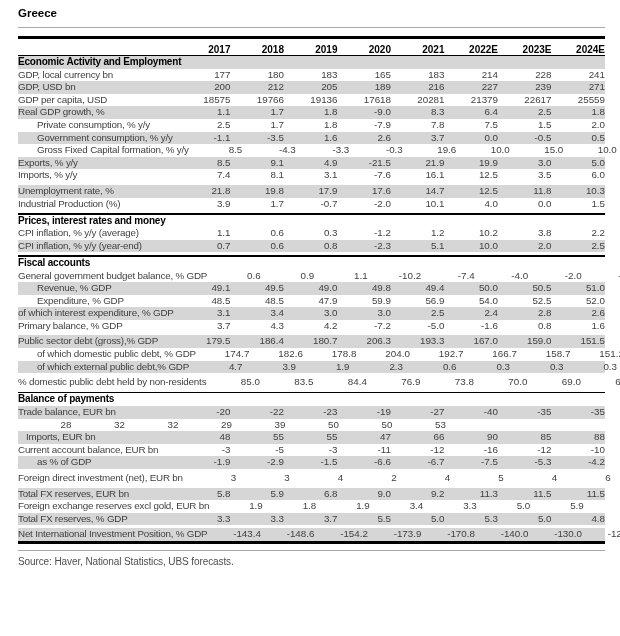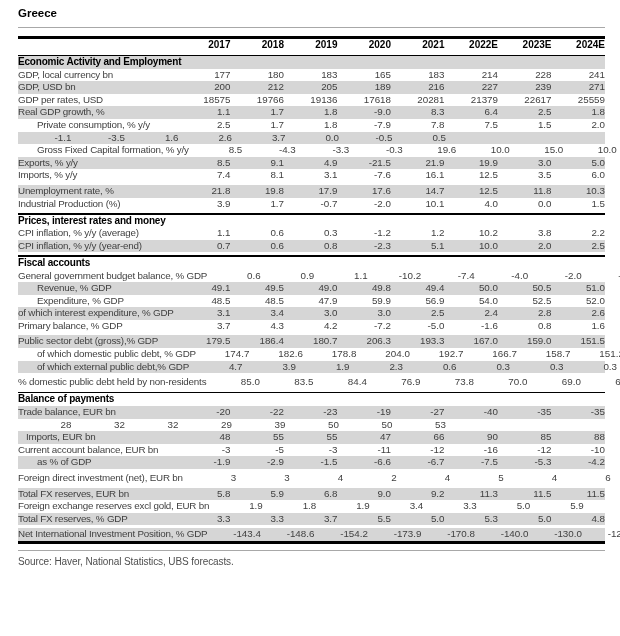--- a/index.html
+++ b/index.html
@@ -2,21 +2,21 @@
 <html><head>
 <meta charset="utf-8">
 <style>
   html,body{margin:0;padding:0;background:#ffffff;}
   .page{position:relative;width:620px;height:636px;background:#fff;overflow:hidden;
         font-family:"Liberation Sans","DejaVu Sans",sans-serif;color:#3f3f3f;}
   .content{position:absolute;left:18px;top:7px;width:587px;}
   .title{font-size:11.5px;font-weight:bold;color:#000;}
   .title-rule{height:1px;background:#a8a8a8;margin-top:8px;}
   .table{margin-top:8px;border-top:3px solid #000;}
-  .hdr-row{display:flex;align-items:flex-start;height:16px;border-bottom:1.5px solid #000;}
+  .hdr-row{display:flex;align-items:flex-end;height:16px;border-bottom:1.5px solid #000;}
   .lbl{flex:1 1 auto;white-space:nowrap;overflow:visible;letter-spacing:-0.2px;}
   .cell{flex:0 0 53.5px;width:53.5px;text-align:right;white-space:nowrap;}
   .hdr-row .cell{font-weight:bold;color:#000;font-size:10px;}
   .row{display:flex;align-items:flex-start;height:12.6px;line-height:12.6px;font-size:9.8px;}
   .row.shaded{background:#d6d6d6;}
   .row.section-hdr{font-weight:bold;color:#000;font-size:10px;}
   .rule{height:1.5px;background:#000;}
   .spacer{height:3px;}
   .gapper{height:3px;}
   .ind1{padding-left:8px;}
@@ -64,21 +64,21 @@
             <div class="cell">200</div>
             <div class="cell">212</div>
             <div class="cell">205</div>
             <div class="cell">189</div>
             <div class="cell">216</div>
             <div class="cell">227</div>
             <div class="cell">239</div>
             <div class="cell">271</div>
           </div>
           <div class="row">
-            <div class="lbl">GDP per rates, USD</div>
+            <div class="lbl">GDP per capita, USD</div>
             <div class="cell">18575</div>
             <div class="cell">19766</div>
             <div class="cell">19136</div>
             <div class="cell">17618</div>
             <div class="cell">20281</div>
             <div class="cell">21379</div>
             <div class="cell">22617</div>
             <div class="cell">25559</div>
           </div>
           <div class="row shaded">
@@ -97,20 +97,21 @@
             <div class="cell">2.5</div>
             <div class="cell">1.7</div>
             <div class="cell">1.8</div>
             <div class="cell">-7.9</div>
             <div class="cell">7.8</div>
             <div class="cell">7.5</div>
             <div class="cell">1.5</div>
             <div class="cell">2.0</div>
           </div>
           <div class="row shaded">
+            <div class="lbl ind2">Government consumption, % y/y</div>
             <div class="cell">-1.1</div>
             <div class="cell">-3.5</div>
             <div class="cell">1.6</div>
             <div class="cell">2.6</div>
             <div class="cell">3.7</div>
             <div class="cell">0.0</div>
             <div class="cell">-0.5</div>
             <div class="cell">0.5</div>
           </div>
           <div class="row">

